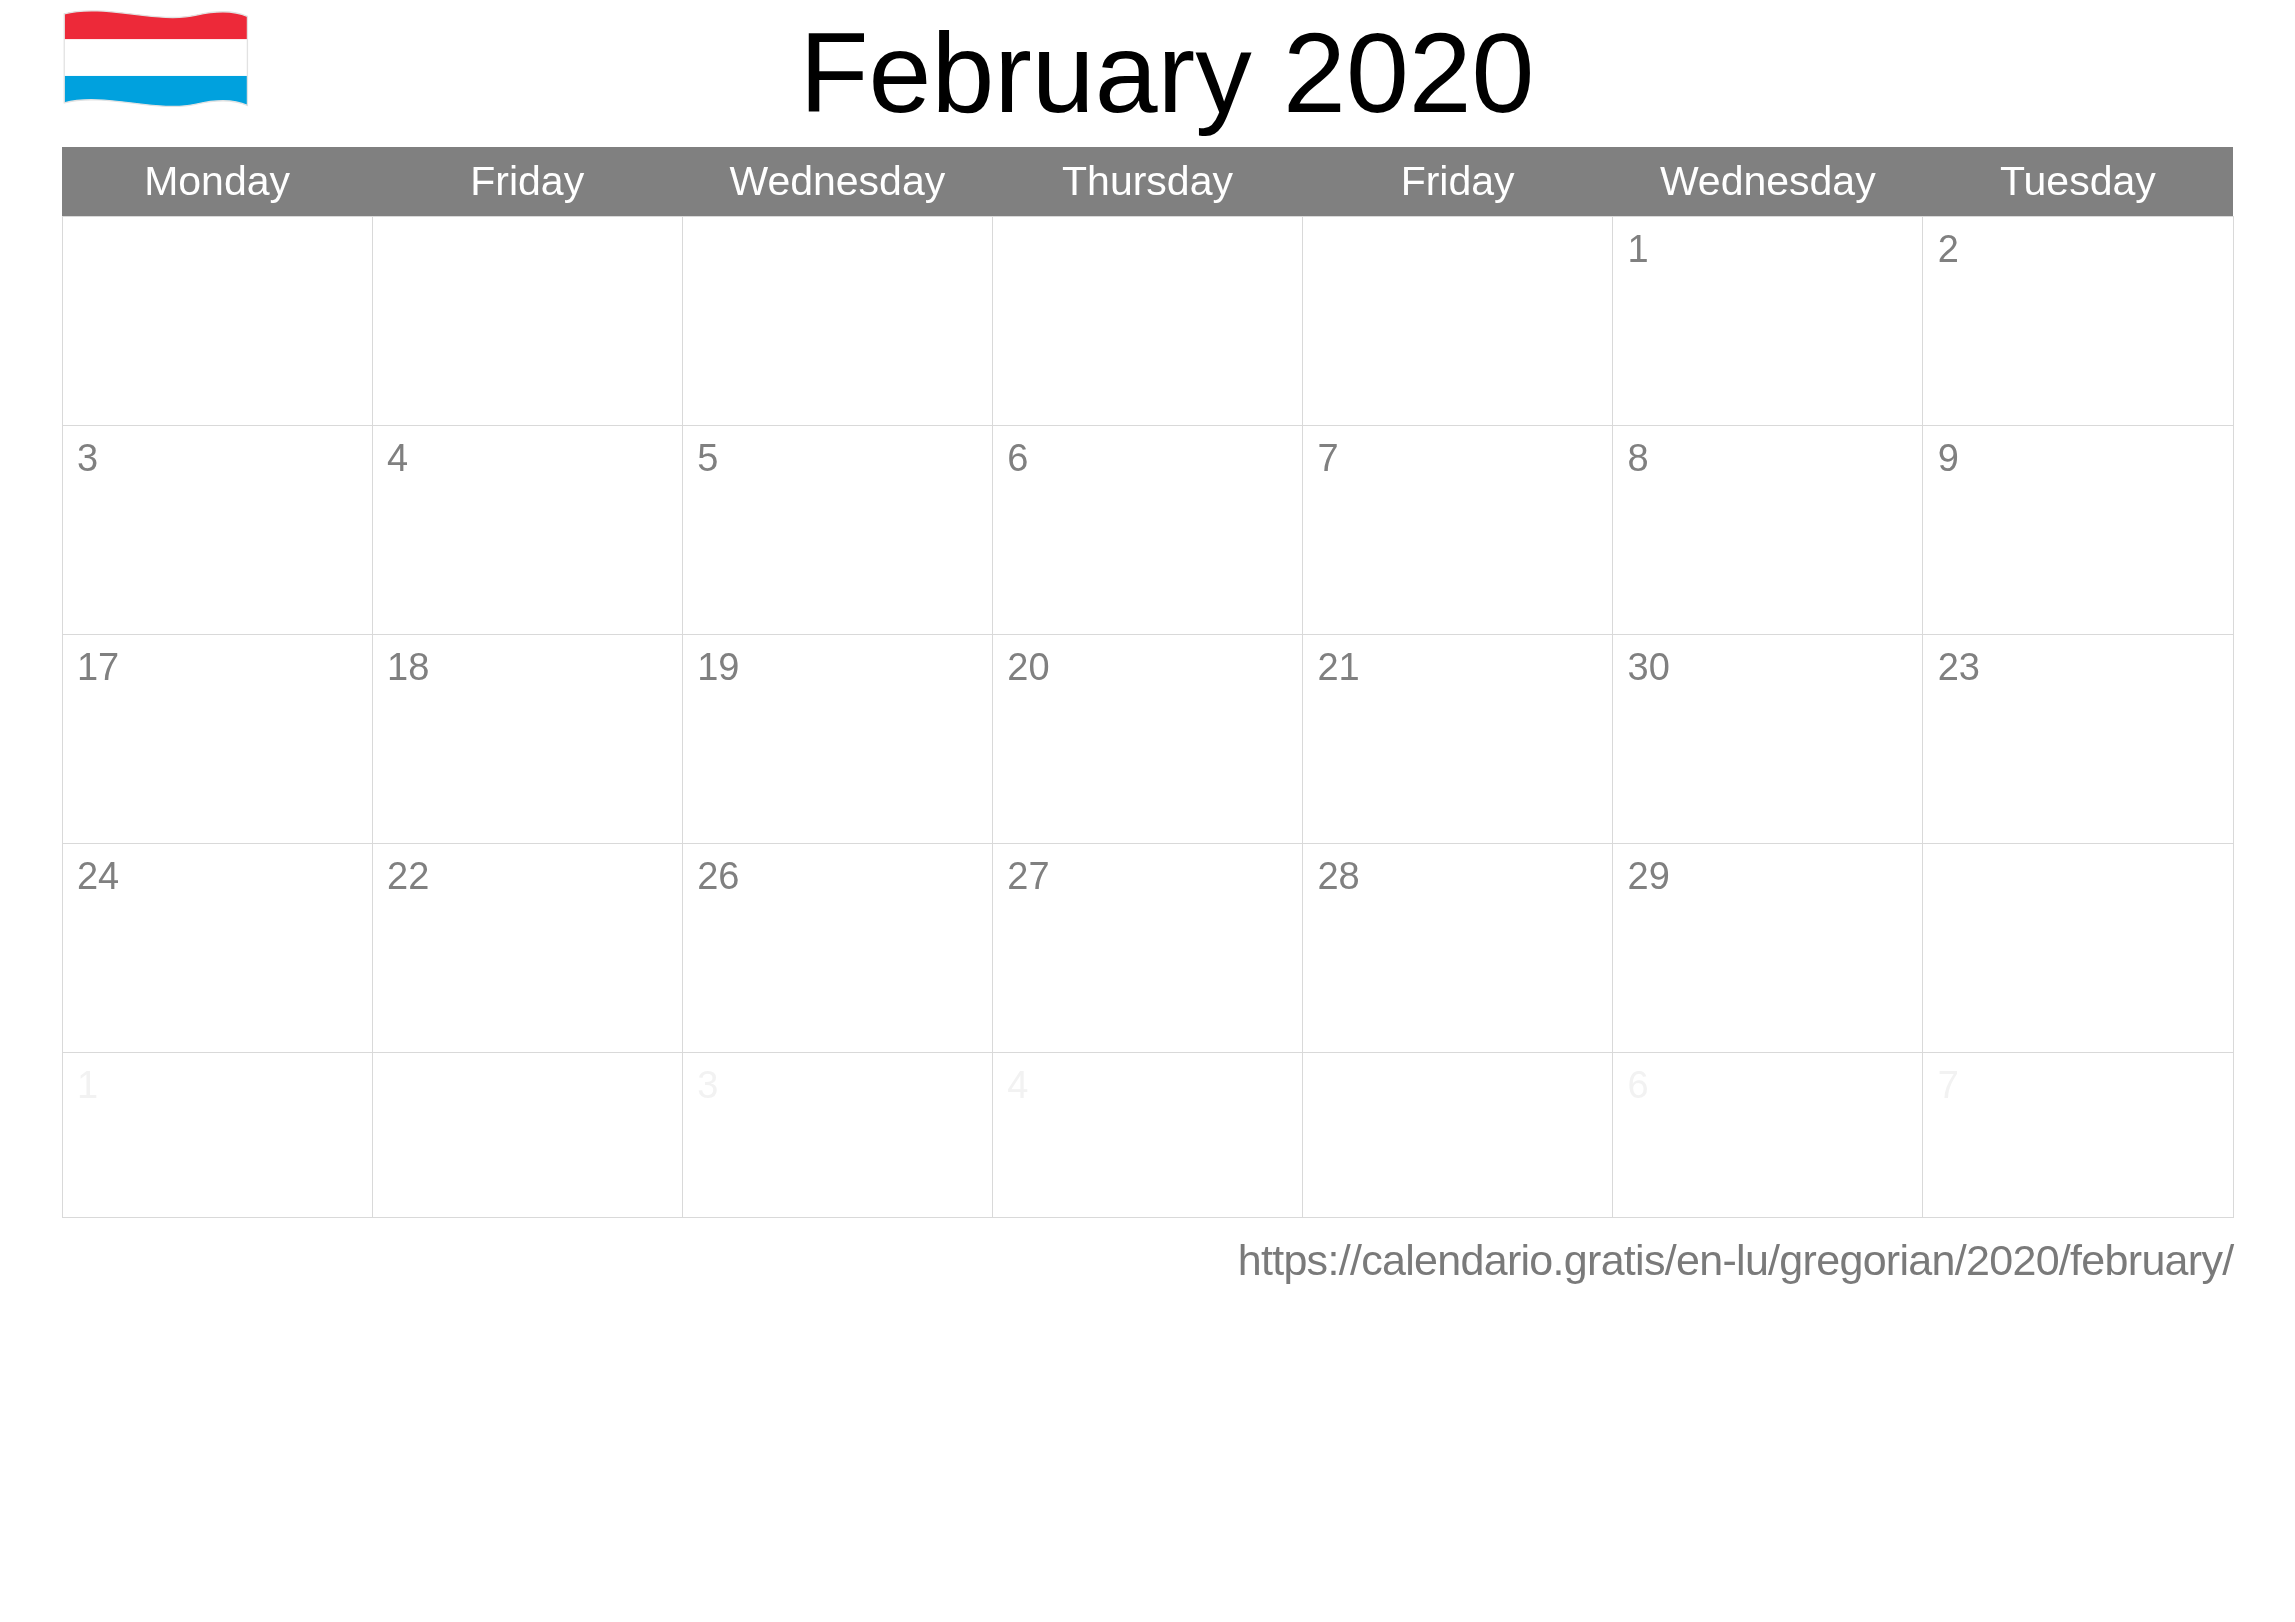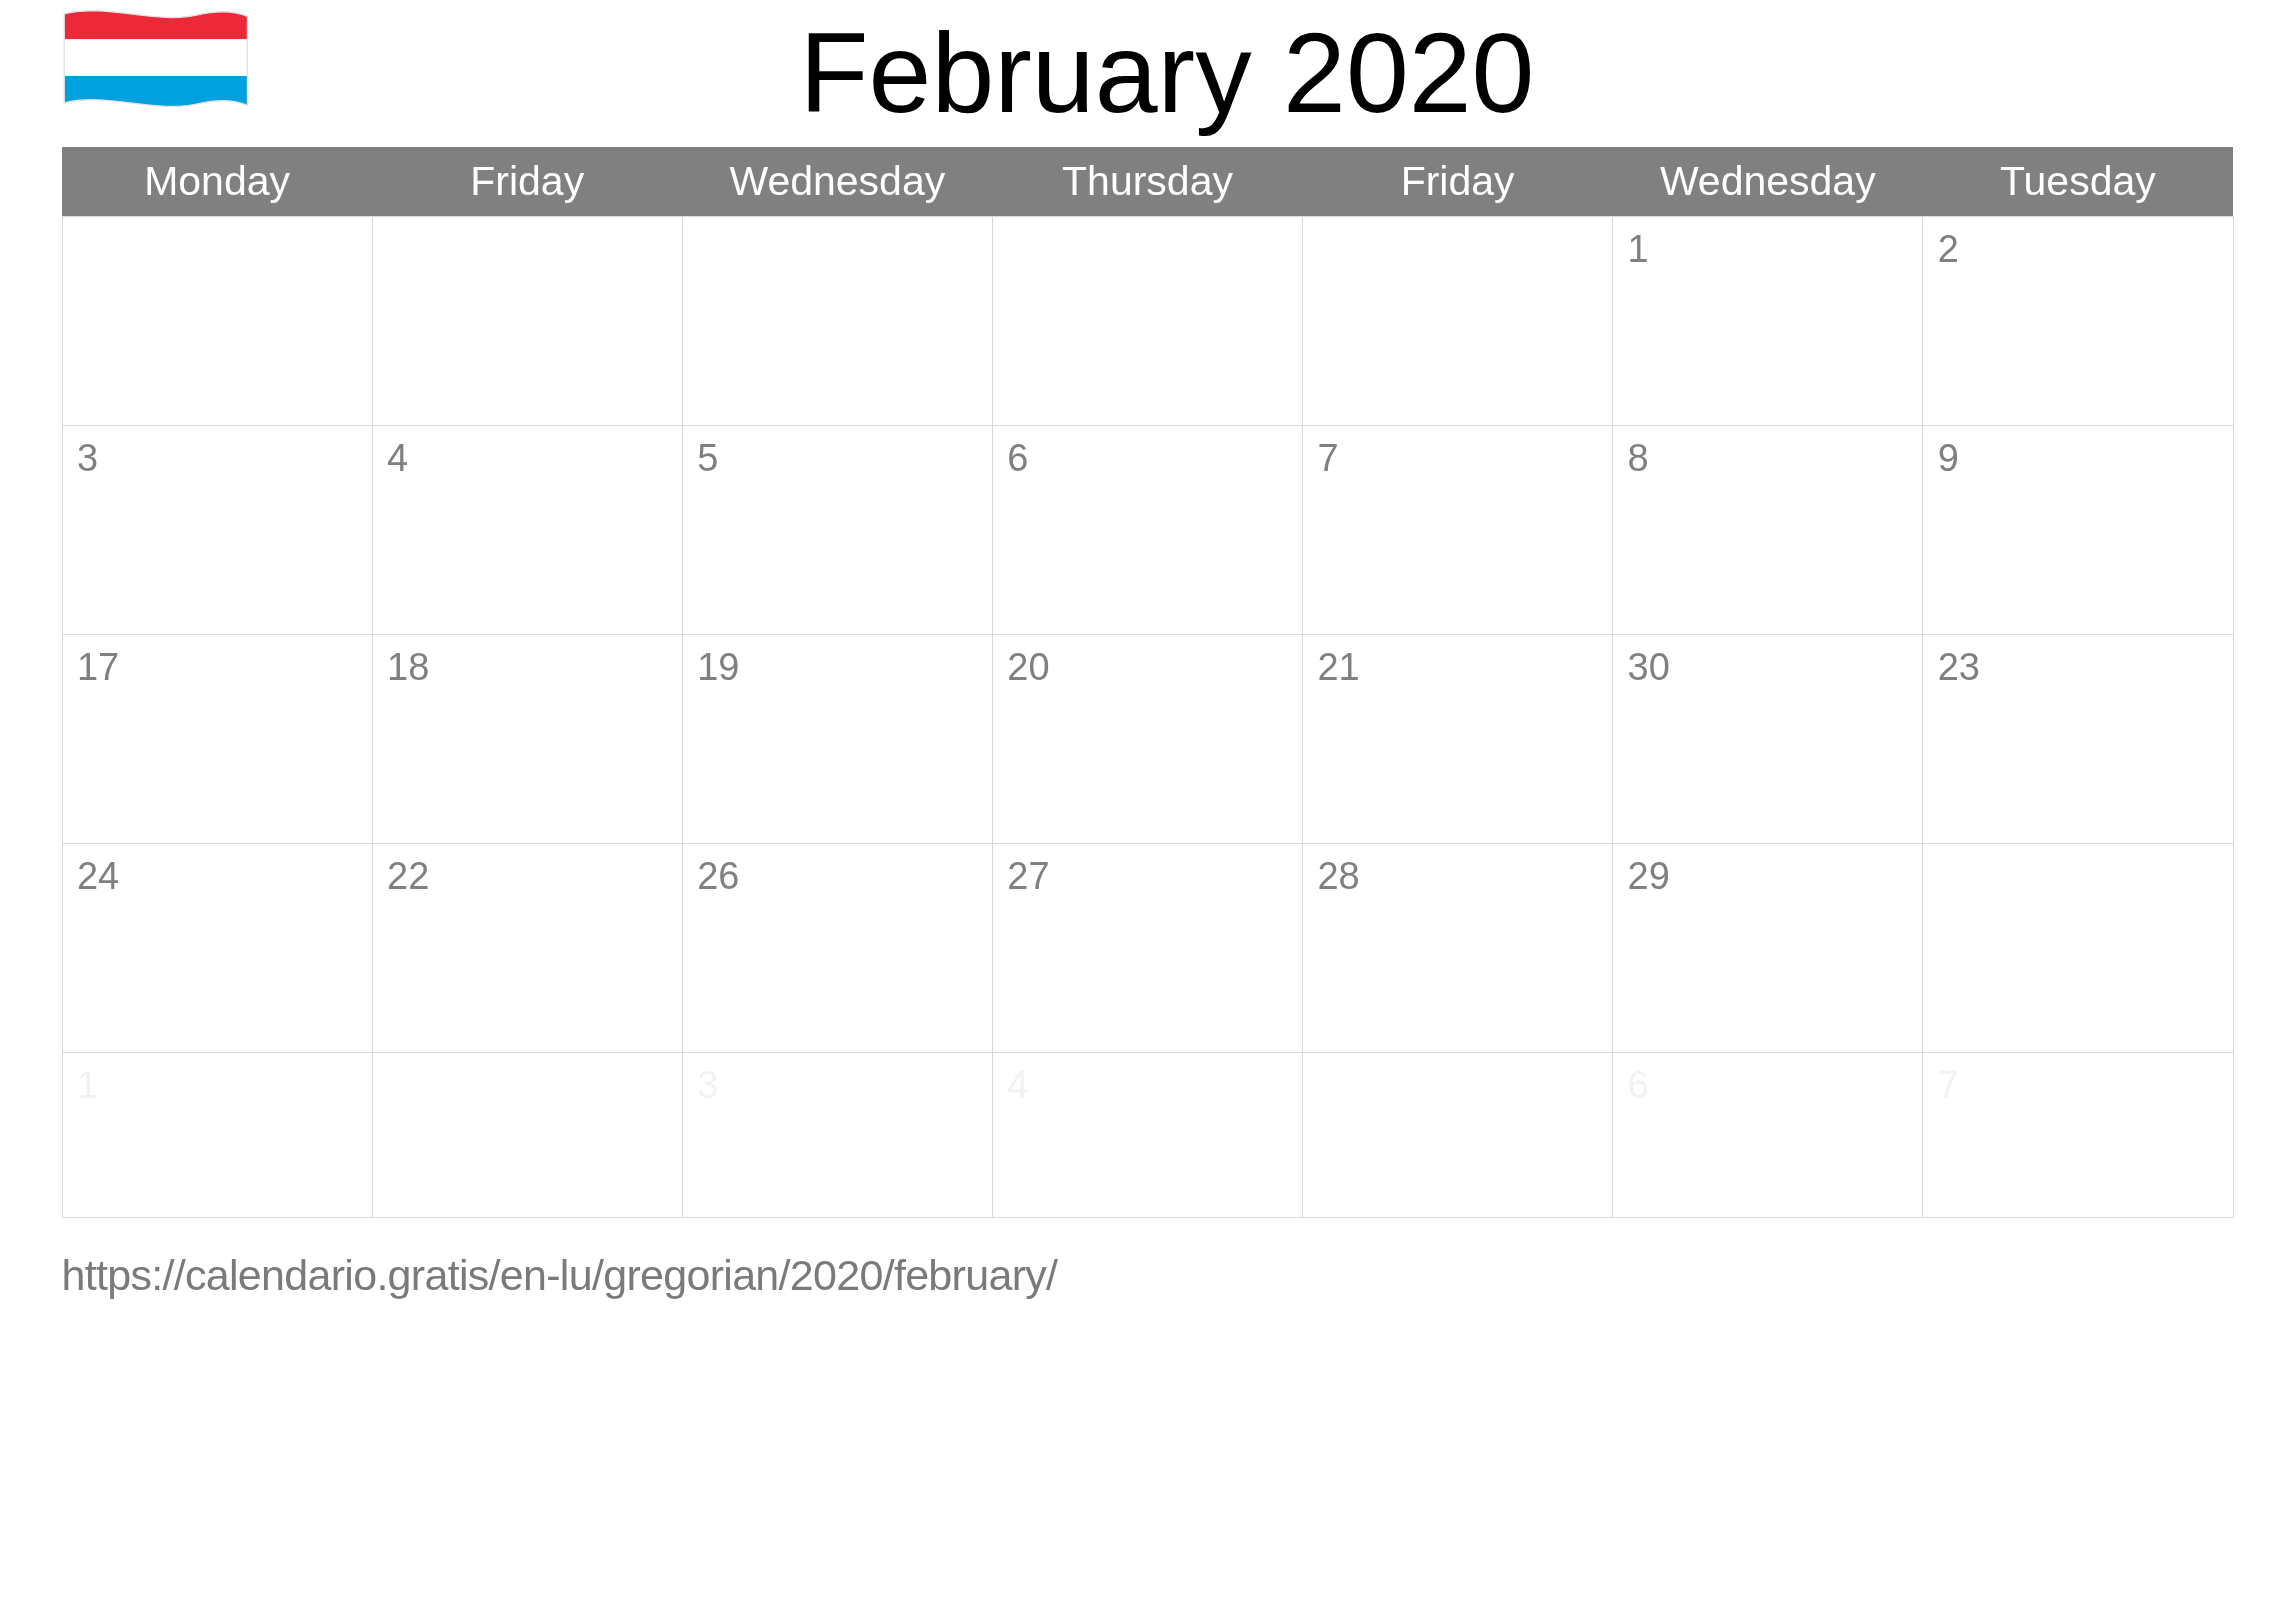--- a/index.html
+++ b/index.html
@@ -84,23 +84,24 @@
     padding: 11.8px 0 0 14.4px;
     font-family: "Liberation Sans", sans-serif;
     line-height: 1.1;
   }
   .faded .daynum {
     color: #f2f2f2;
   }
 
   
   .footer {
-    margin: 16px auto;
+    margin: 1px auto;
     width: 2172px;
     padding-top: 17px;
+    text-align: right;
   }
   .url {
     font-size: 43px;
     color: #7a7a7a;
     font-family: "Liberation Sans", sans-serif;
     white-space: nowrap;
     letter-spacing: -0.7px;
   }
 </style>
 </head>

